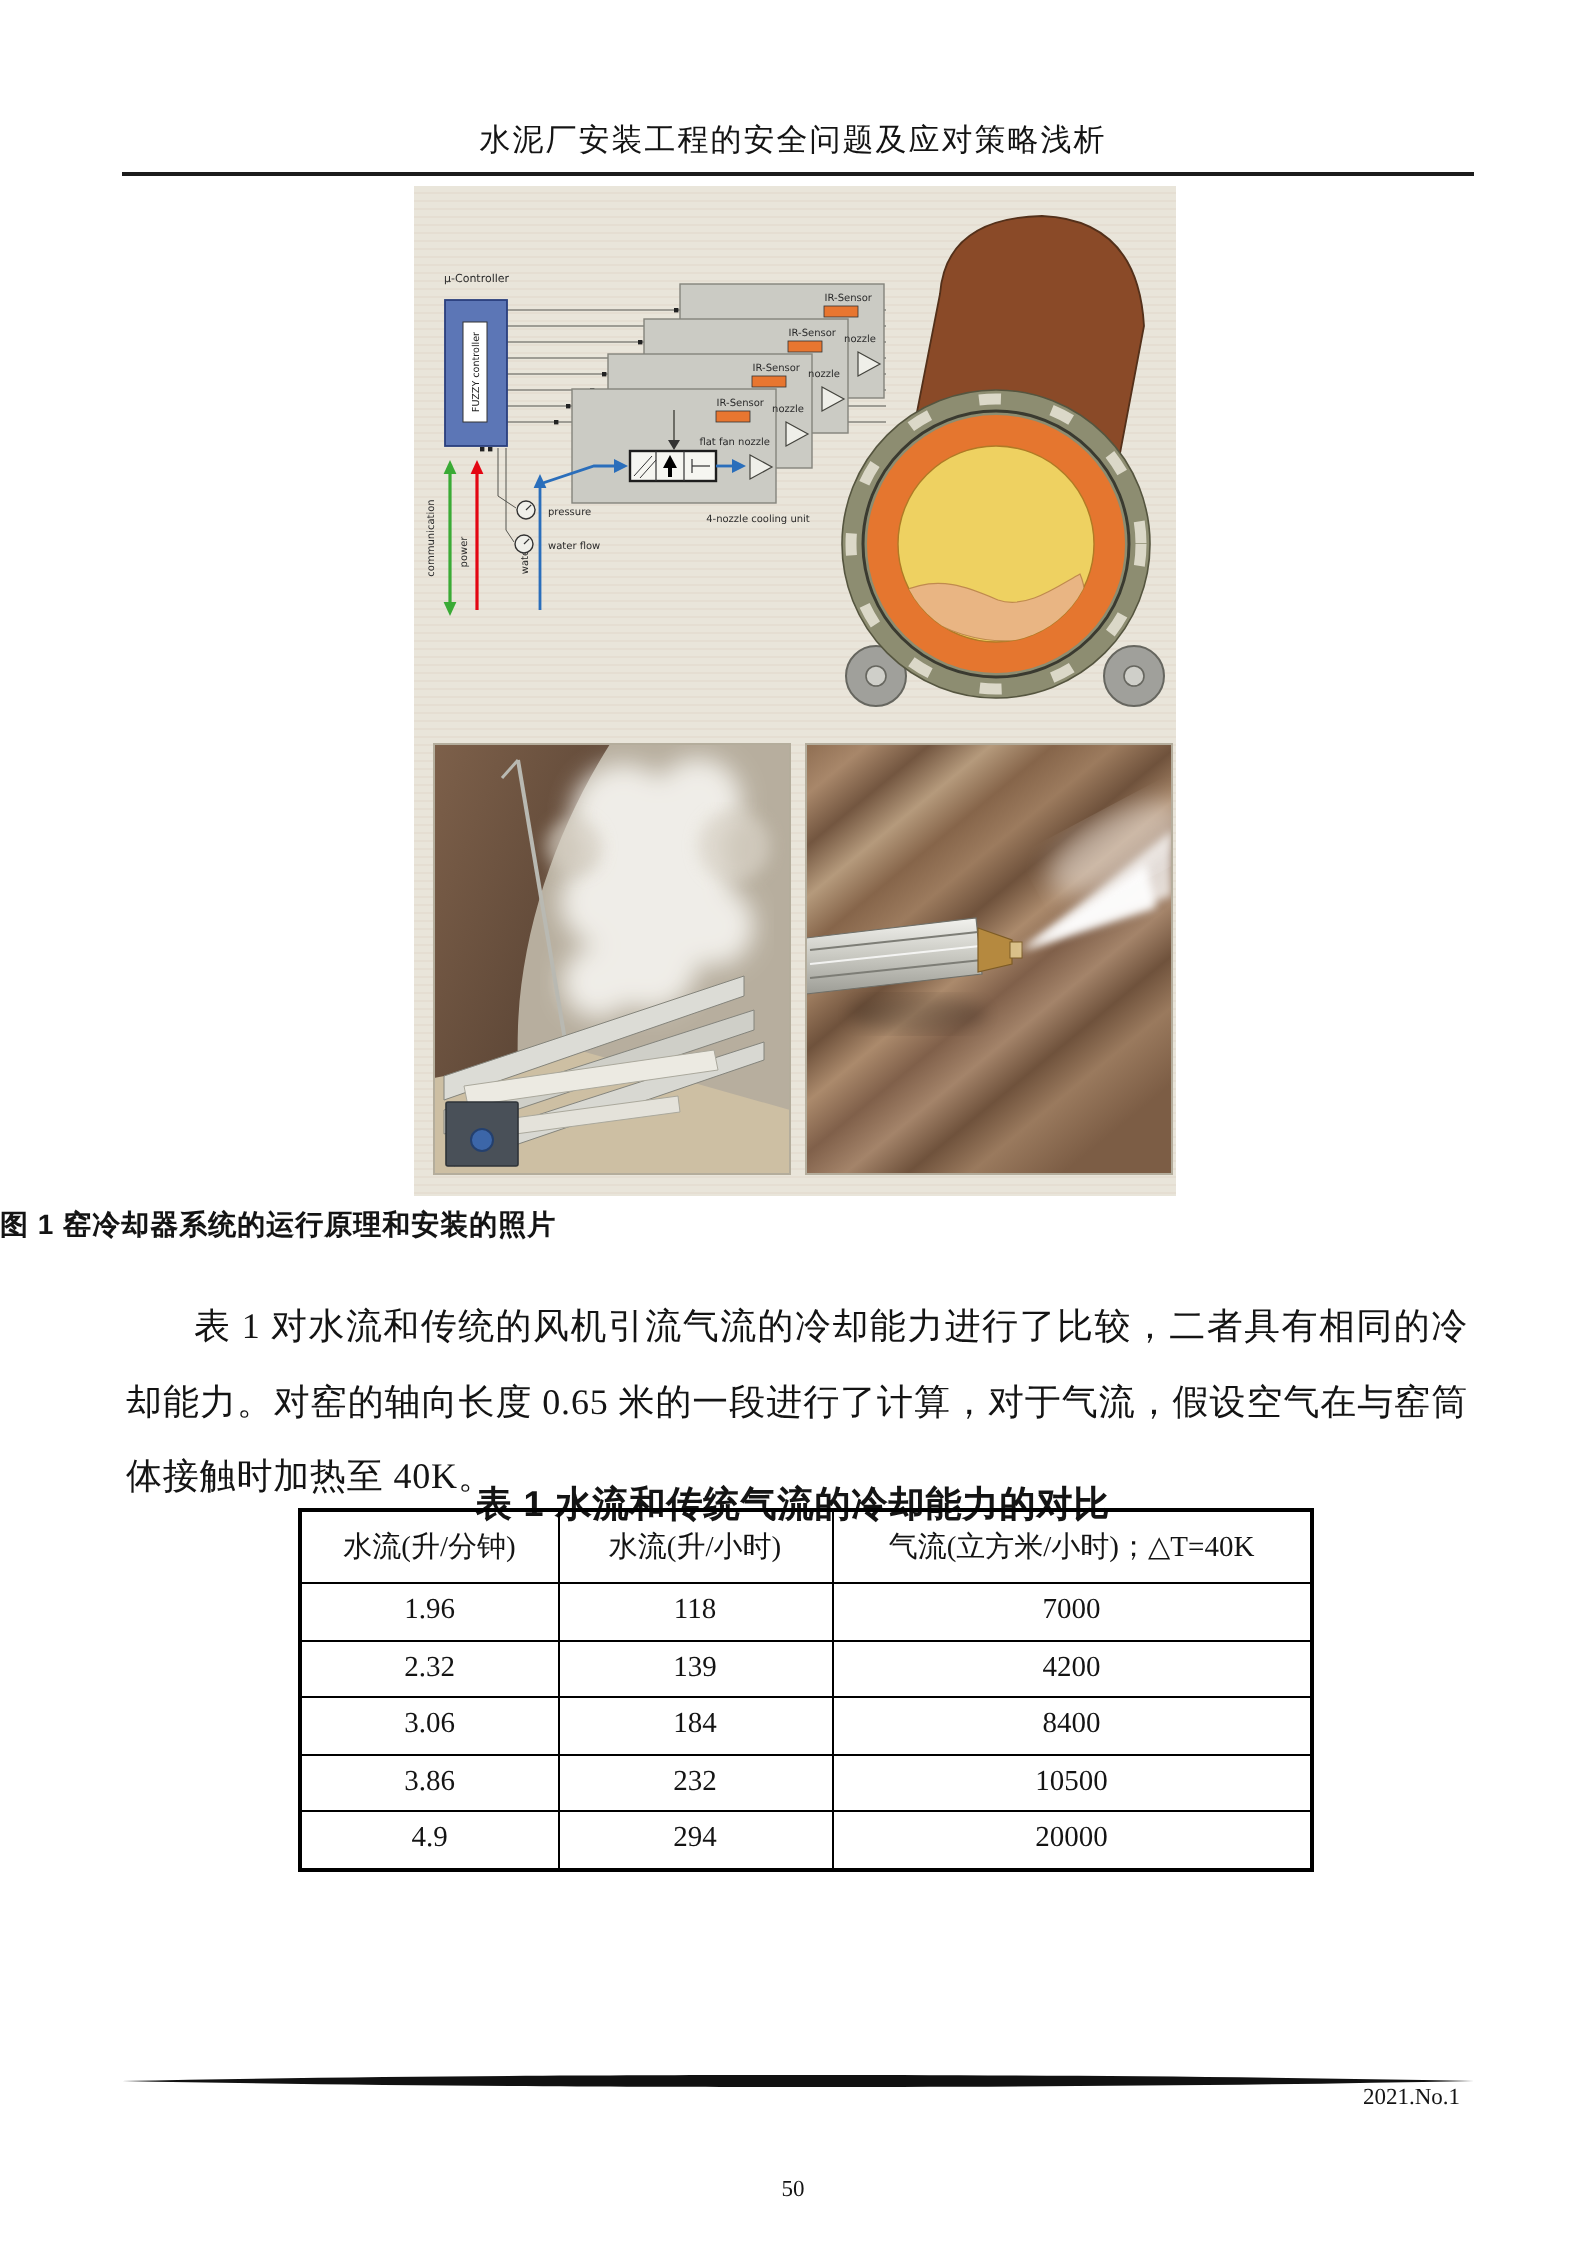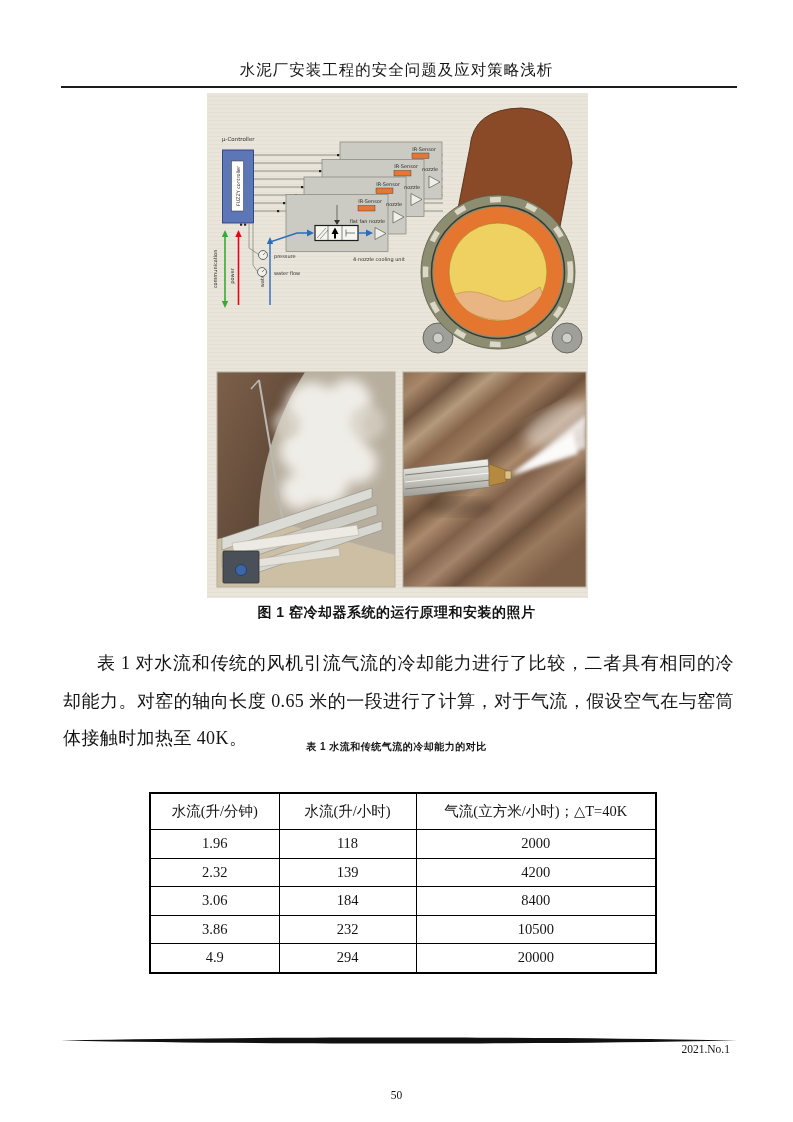--- a/index.html
+++ b/index.html
@@ -2,29 +2,29 @@
 <html><head>
 <meta charset="utf-8">
 <style>
   html,body{margin:0;padding:0;background:#888;}
   .page{position:relative;width:793px;height:1122px;margin:0 auto;background:#ffffff;
         font-family:"Liberation Serif","DejaVu Serif",serif;color:#141414;overflow:hidden;}
   .abs{position:absolute;}
   .page-title{top:60px;left:0;width:100%;text-align:center;font-size:15.5px;letter-spacing:1px;}
   .header-rule{top:86px;left:61px;width:676px;height:2px;background:#1c1c1c;}
   .figure-wrap{left:207px;top:93px;width:381px;height:505px;}
-  .fig-caption{top:604px;left:0;width:100%;text-align:center;font-size:14px;font-weight:700;
+  .fig-caption{top:604px;left:0;width:100%;text-align:left;font-size:14px;font-weight:700;
                font-family:"Liberation Sans","DejaVu Sans",sans-serif;letter-spacing:0.5px;}
   .para{left:63px;width:671px;font-size:18px;line-height:37.5px;text-align:justify;
         text-indent:34px;letter-spacing:0.4px;}
   .para-1{top:627px;}
   .para-2{top:955px;}
-  .table-title{top:740px;left:0;width:100%;text-align:center;font-size:10px;font-weight:700;
+  .table-title{top:740px;left:0;width:100%;text-align:center;font-size:18px;font-weight:700;
                font-family:"Liberation Sans","DejaVu Sans",sans-serif;letter-spacing:0.5px;}
-  table.cmp{position:absolute;left:149px;top:792px;border-collapse:collapse;table-layout:fixed;
+  table.cmp{position:absolute;left:149px;top:754px;border-collapse:collapse;table-layout:fixed;
             font-size:14.5px;border:2px solid #000;}
   table.cmp th,table.cmp td{border:1px solid #000;text-align:center;vertical-align:middle;
             font-weight:normal;padding:0;}
   table.cmp th{height:35px;}
   table.cmp td{height:27.5px;}
   .footer-line{left:61px;top:1037px;}
   .footer-page{top:1089px;left:0;width:100%;text-align:center;font-size:11.5px;}
   .footer-issue{top:1043px;right:63px;font-size:11.5px;}
   svg text{font-family:"DejaVu Sans","Liberation Sans",sans-serif;}
 </style>
@@ -292,21 +292,21 @@
       <tr>
         <th>水流(升/分钟)</th>
         <th>水流(升/小时)</th>
         <th>气流(立方米/小时)；△T=40K</th>
       </tr>
     </thead>
     <tbody>
       <tr>
         <td>1.96</td>
         <td>118</td>
-        <td>2000</td>
+        <td>7000</td>
       </tr>
       <tr>
         <td>2.32</td>
         <td>139</td>
         <td>4200</td>
       </tr>
       <tr>
         <td>3.06</td>
         <td>184</td>
         <td>8400</td>

